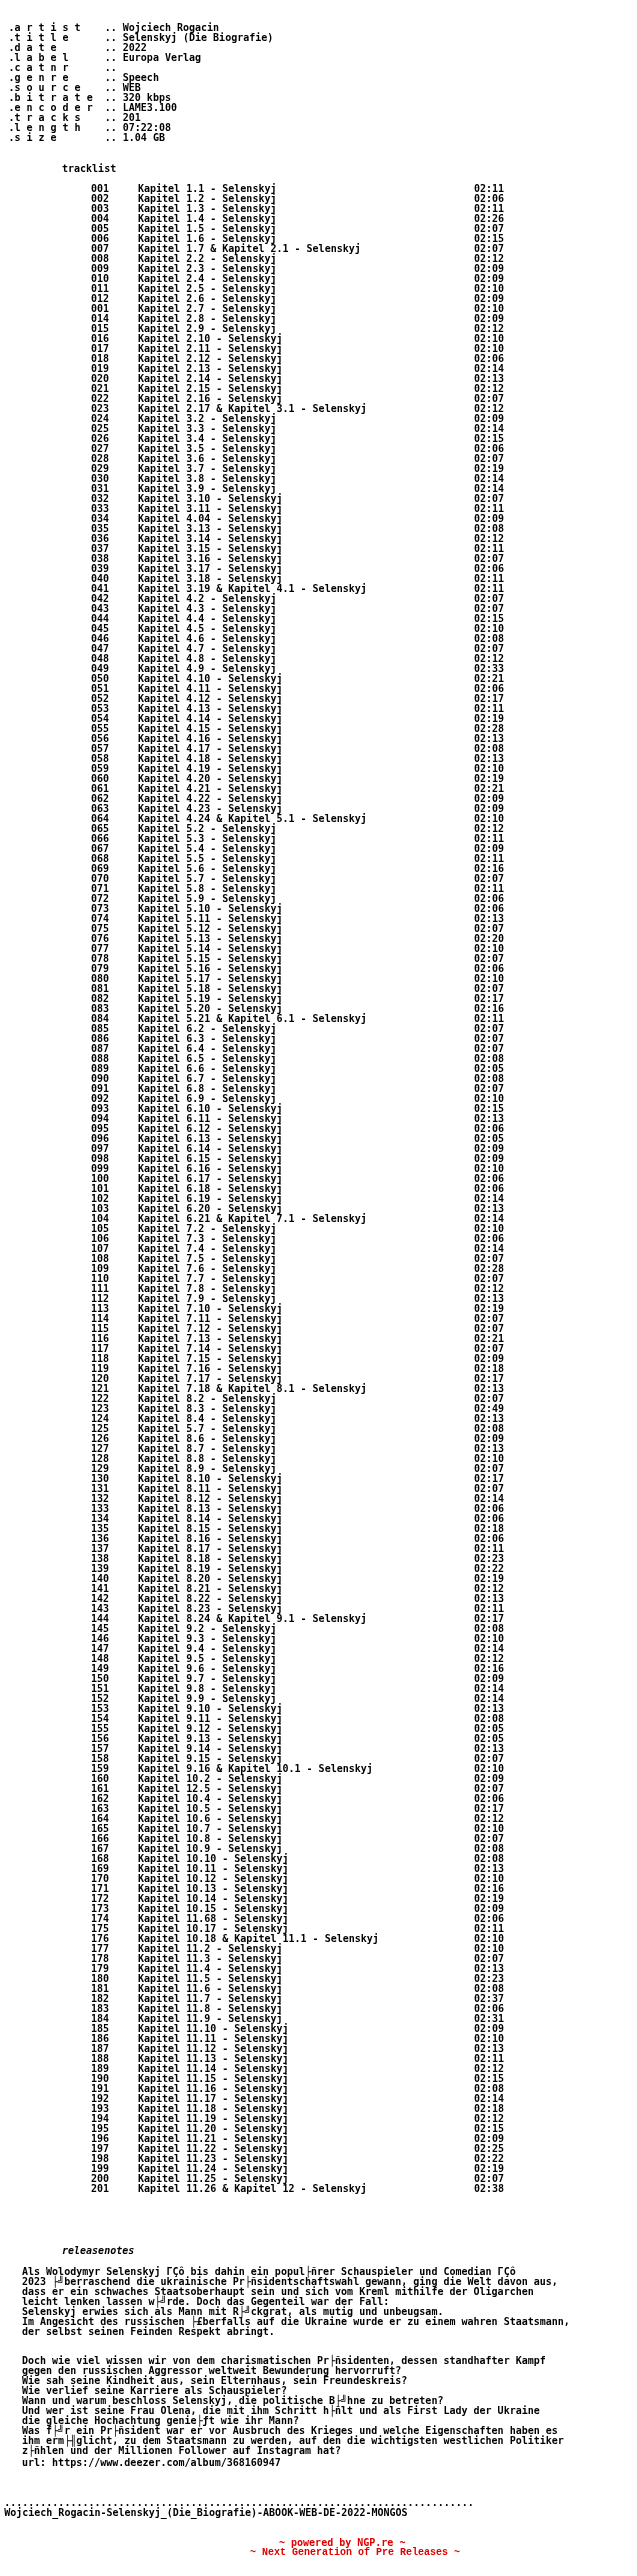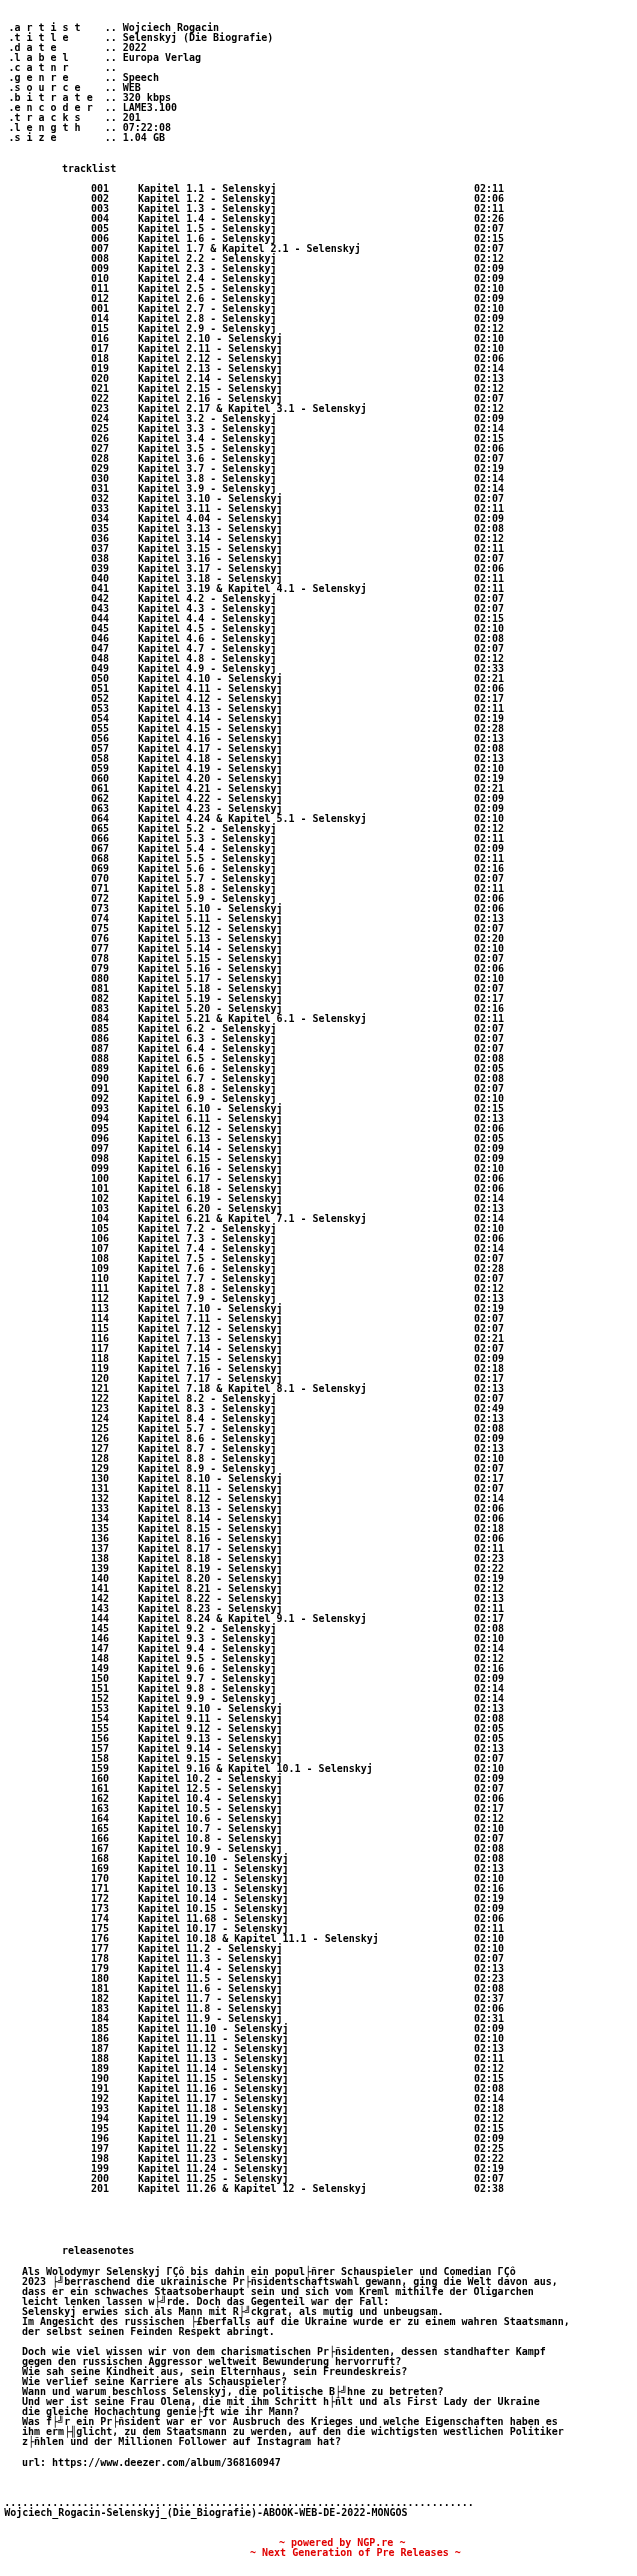--- a/index.html
+++ b/index.html
@@ -12,35 +12,35 @@
     font-family:"DejaVu Sans Mono","Liberation Mono",monospace;
     font-weight:bold;
     font-size:10px;
     line-height:10px;
     overflow:hidden;
   }
   .line{height:10px;white-space:pre;}
   #header-block{position:absolute;top:22.6px;left:8.4px;}
   .sec{position:absolute;left:62px;height:10px;white-space:pre;}
   #tl-title{top:164px;}
-  #rn-title{top:2246px;}
+  #rn-title{top:2246px;font-style:italic;}
   #tracks-block{position:absolute;top:184px;left:0;width:637px;margin-left:36px;}
   .track-row{position:relative;height:10px;}
   .track-row span{position:absolute;top:0;white-space:pre;}
   .track-row .n{left:55px;}
   .track-row .t{left:102px;}
   .track-row .d{left:438px;}
   #notes-block{position:absolute;top:2267px;left:22px;}
-  .para + .para{margin-top:10px;}
+  .para + .para{margin-top:19px;}
   #url-line{position:absolute;top:2458px;left:22px;height:10px;white-space:pre;}
   #divider{position:absolute;top:2498px;left:4.2px;height:10px;white-space:pre;}
   #release-name{position:absolute;top:2508px;left:4.2px;height:10px;white-space:pre;}
   .red{position:absolute;height:10px;white-space:pre;}
   #red1{top:2538px;left:279px;}
-  #red2{top:2548px;left:250px;}
+  #red2{top:2548px;left:250px;font-family:Liberation Mono, monospace;}
 </style>
 </head>
 <body>
 
 <div class="nfo">
   <div id="header-block">
       <div class="line">.a r t i s t    .. Wojciech Rogacin</div>
       <div class="line">.t i t l e      .. Selenskyj (Die Biografie)</div>
       <div class="line">.d a t e        .. 2022</div>
       <div class="line">.l a b e l      .. Europa Verlag</div>

